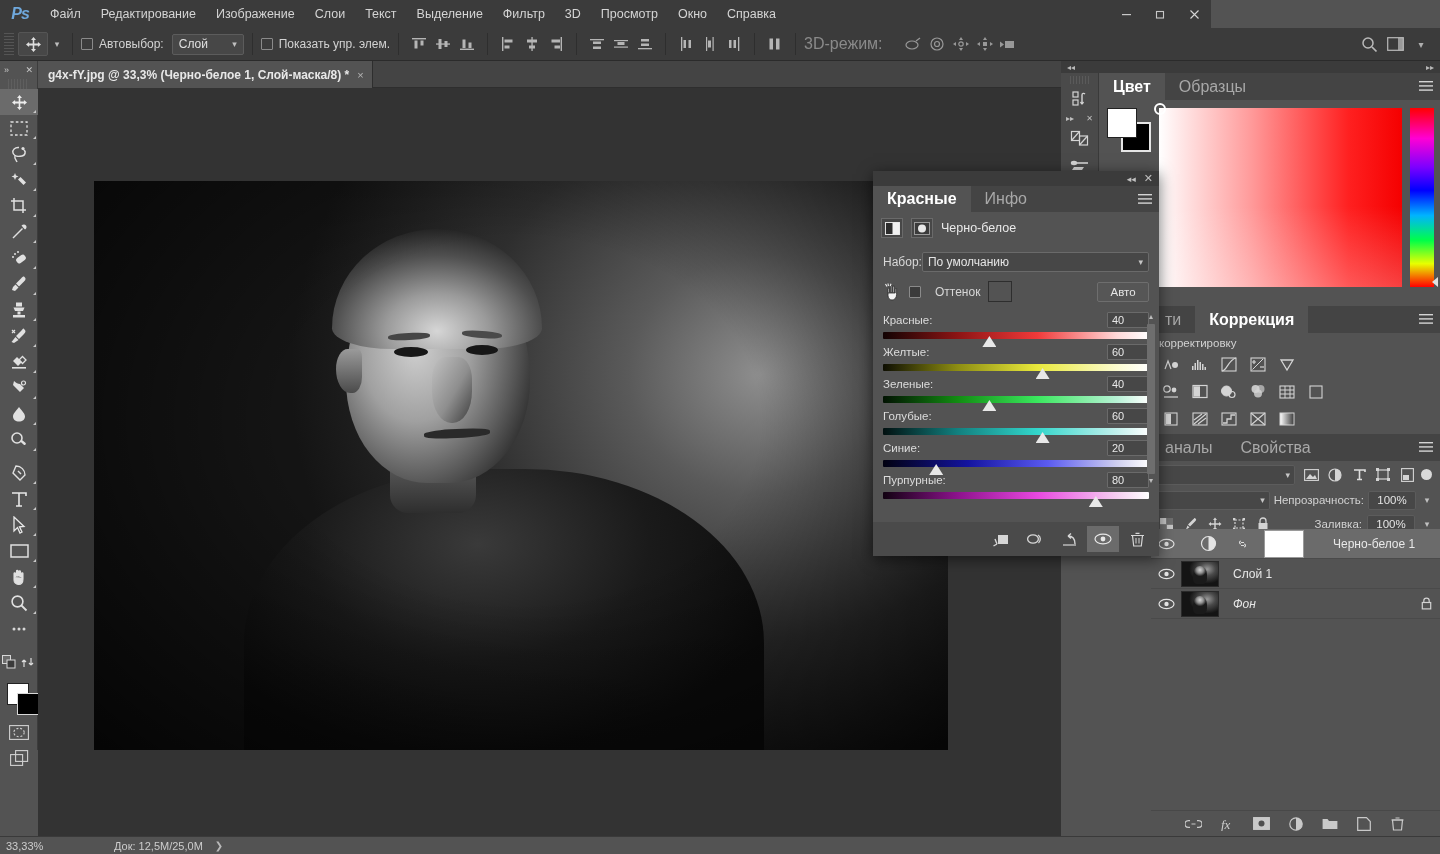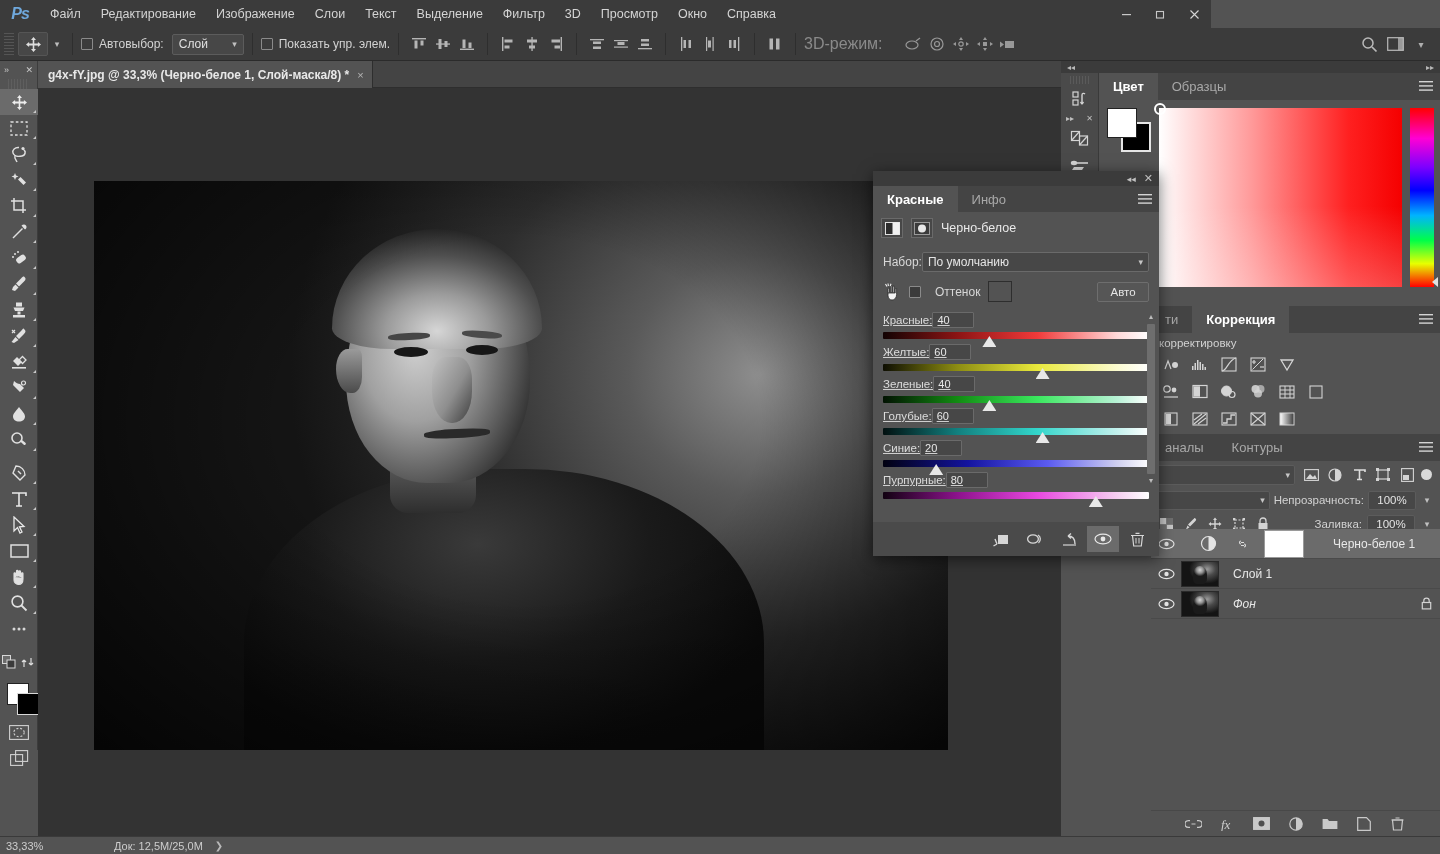--- a/index.html
+++ b/index.html
@@ -165,21 +165,21 @@
     position:absolute; left:1061px; top:73px; width:38px; height:107px; background:#4a4a4a;
     border-right:1px solid #3a3a3a;
   }
   .md-grip { height:8px; margin:3px 9px 0;
     background:repeating-linear-gradient(to right,#6a6a6a 0 1px,transparent 1px 3px); opacity:.5; }
   .md-ico { width:38px;height:28px;display:flex;align-items:center;justify-content:center;color:#d2d2d2; }
   .md-bar { height:12px; display:flex; align-items:center; justify-content:space-between;
      padding:0 5px; color:#c0c0c0; font-size:8px; }
 
   .panel-tabs { display:flex; height:27px; background:#444; align-items:stretch; }
-  .ptab { padding:10px 14px; display:flex;align-items:center; font-size:13px; color:#a8a8a8; }
+  .ptab { padding:10px 14px; display:flex;align-items:center; font-size:16px; color:#a8a8a8; }
   .ptab.active { background:#535353; color:#fff; font-weight:bold; }
   .ptab-menu { margin-left:auto; width:28px; display:flex;align-items:center;justify-content:center;
      color:#cfcfcf; font-size:13px; }
 
   
   .color-panel {
     position:absolute; left:1099px; top:73px; width:341px; height:233px; background:#535353;
   }
   .cp-body { position:relative; height:206px; display:flex; padding:8px 6px 8px 8px; gap:8px; }
   .cp-swatches { position:relative; width:44px; height:44px; }
@@ -269,21 +269,21 @@
     display:flex; align-items:center; justify-content:space-between; padding:0 5px;
     color:#e4e4e4; font-size:12px;
   }
   .pb-row2 { display:flex; align-items:center; gap:8px; margin-bottom:10px; }
   .hand-cursor { width:18px; height:20px; display:flex; align-items:center; justify-content:center;
      color:#f0f0f0; font-size:14px; }
   .tint-sw { width:24px;height:21px;background:#535353;border:1px solid #2e2e2e; }
   .auto-btn { margin-left:auto; width:52px;height:20px;background:#565656;border:1px solid #6e6e6e;
     border-radius:2px;display:flex;align-items:center;justify-content:center;color:#e6e6e6;font-size:11.5px;}
   .slider-group { margin-bottom:5px; }
-  .sg-top { display:flex; align-items:center; height:16px;text-decoration:underline; }
+  .sg-top { display:flex; align-items:center; justify-content:space-between; height:16px; }
   .sg-label { font-size:11.5px; color:#dcdcdc; }
   .sg-val { width:42px;height:16px;background:#474747;border:1px solid #6a6a6a;border-radius:1px;
     color:#e8e8e8;font-size:11px;display:flex;align-items:center;padding-left:4px;}
   .sg-track { position:relative; height:7px; margin-top:4px; border-radius:1px; }
   .sg-knob { position:absolute; top:4px; width:14px; height:11px; margin-left:-7px;
     background:#e8e8e8; clip-path: polygon(50% 0%, 100% 100%, 0% 100%); }
   .props-foot { position:absolute; left:0; right:0; bottom:0; height:34px; background:#4a4a4a;
     display:flex; align-items:center; justify-content:flex-end; gap:2px; padding-right:6px;}
   .pf-ico { width:32px;height:26px;display:flex;align-items:center;justify-content:center;color:#d8d8d8; }
   .pf-ico.on { background:#6b6b6b; }
@@ -887,21 +887,21 @@
               <rect x="1" y="1" width="14" height="12" fill="url(#gm)" stroke="#d4d4d4" stroke-width="1"></rect>
             </svg>
           </div>
       </div>
     </div>
   </div>
 
   <div class="layers-panel">
     <div class="panel-tabs">
       <div class="ptab">аналы</div>
-      <div class="ptab">Контуры</div>
+      <div class="ptab">Свойства</div>
       <div class="ptab-menu">
         <svg width="14" height="11" viewBox="0 0 14 11">
             <rect y="0" width="14" height="1.4" fill="#d4d4d4"></rect>
             <rect y="4.2" width="14" height="1.4" fill="#d4d4d4"></rect>
             <rect y="8.4" width="14" height="1.4" fill="#d4d4d4"></rect>
           </svg>
       </div>
     </div>
 
     <div class="lp-row1">

